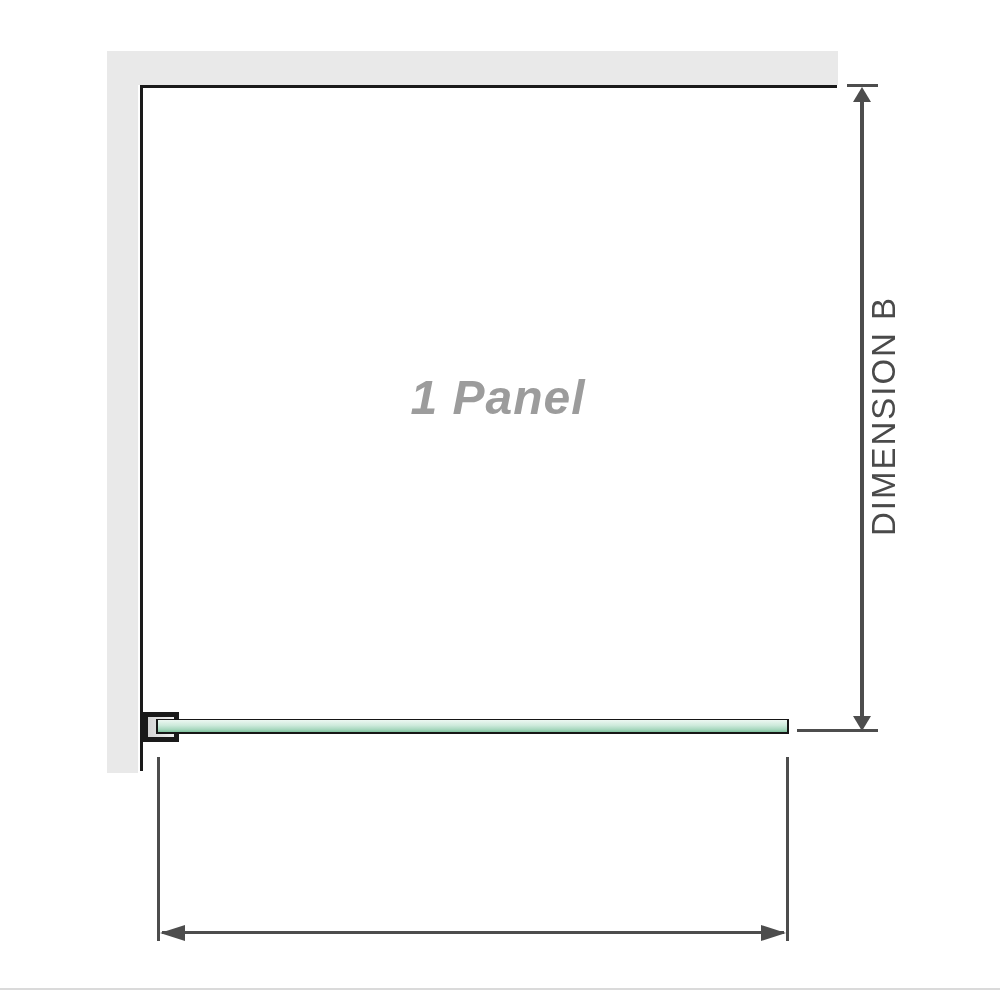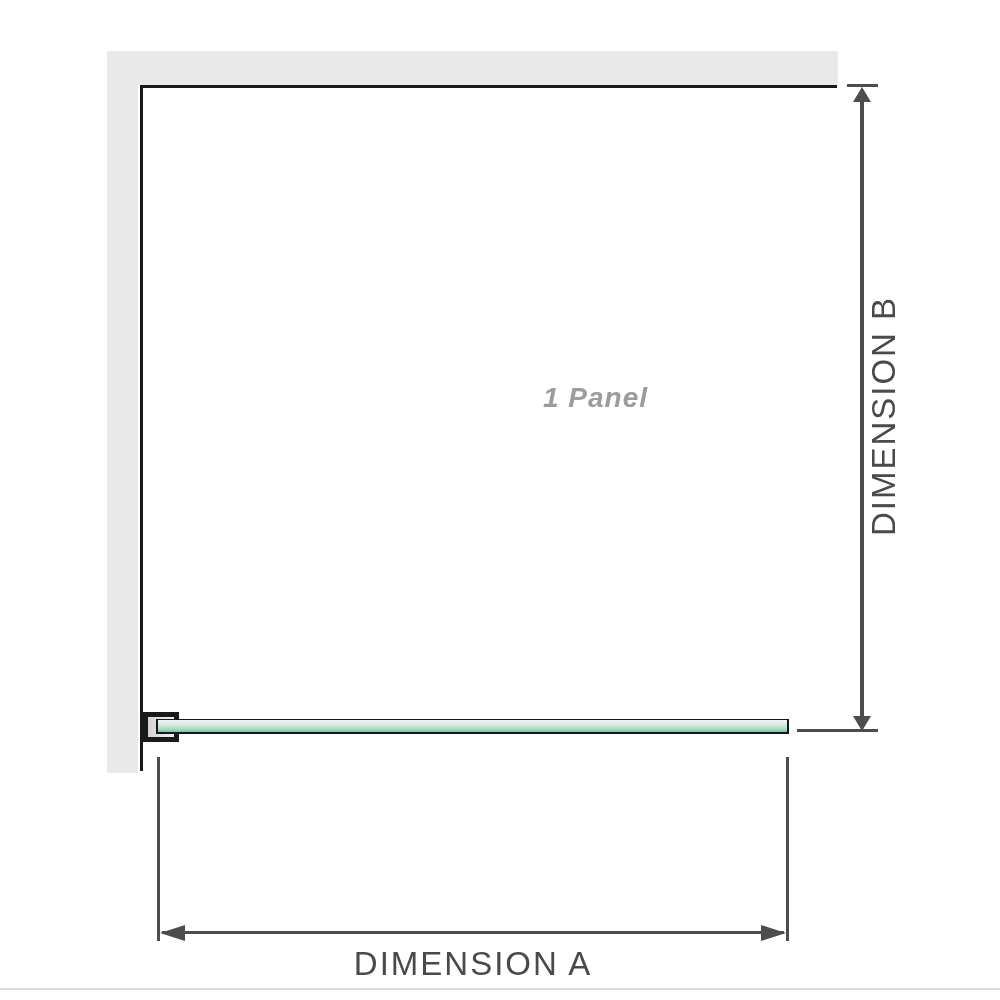--- a/index.html
+++ b/index.html
@@ -21,22 +21,22 @@
   .wall-top  { left:107px; top:51px;  width:731px; height:34px;  background: var(--wall, #e9e9e9); }
   .wall-left { left:107px; top:51px;  width:31px;  height:722px; background: var(--wall, #e9e9e9); }
 
   
   .line-top  { left:140px; top:85px;  width:697px; height:3px;   background: var(--outline, #1a1a1a); }
   .line-left { left:140px; top:85px;  width:3px;   height:686px; background: var(--outline, #1a1a1a); }
 
   
   .panel-label {
     left:348px; top:372px; width:300px; height:52px;
-    line-height:52px; text-align:right;
-    font-size:28px; font-style:italic; font-weight:600;
+    line-height:52px; text-align:center;
+    font-size:48px; font-style:italic; font-weight:600;
     letter-spacing:1px; color: var(--panel-text, #9c9c9c);
   }
 
   
   .bracket {
     left:143px; top:712px; width:36px; height:30px;
     box-sizing:border-box;
     border:5px solid var(--outline, #1a1a1a);
     background: linear-gradient(to right, #d4d4d4, #f0f0f0);
     z-index:2;
@@ -125,17 +125,16 @@
   <div class="abs dim dimb-line"></div>
   <div class="abs tri dimb-arrow-up"></div>
   <div class="abs tri dimb-arrow-down"></div>
   <div class="abs dimb-label">DIMENSION B</div>
 
   <div class="abs dim dima-ext-left"></div>
   <div class="abs dim dima-ext-right"></div>
   <div class="abs dim dima-line"></div>
   <div class="abs tri dima-arrow-left"></div>
   <div class="abs tri dima-arrow-right"></div>
-  <div class="abs dima-label">DIMENSION A</div>
 
   <div class="abs baseline-divider"></div>
 
 </div>
 
 </body></html>

